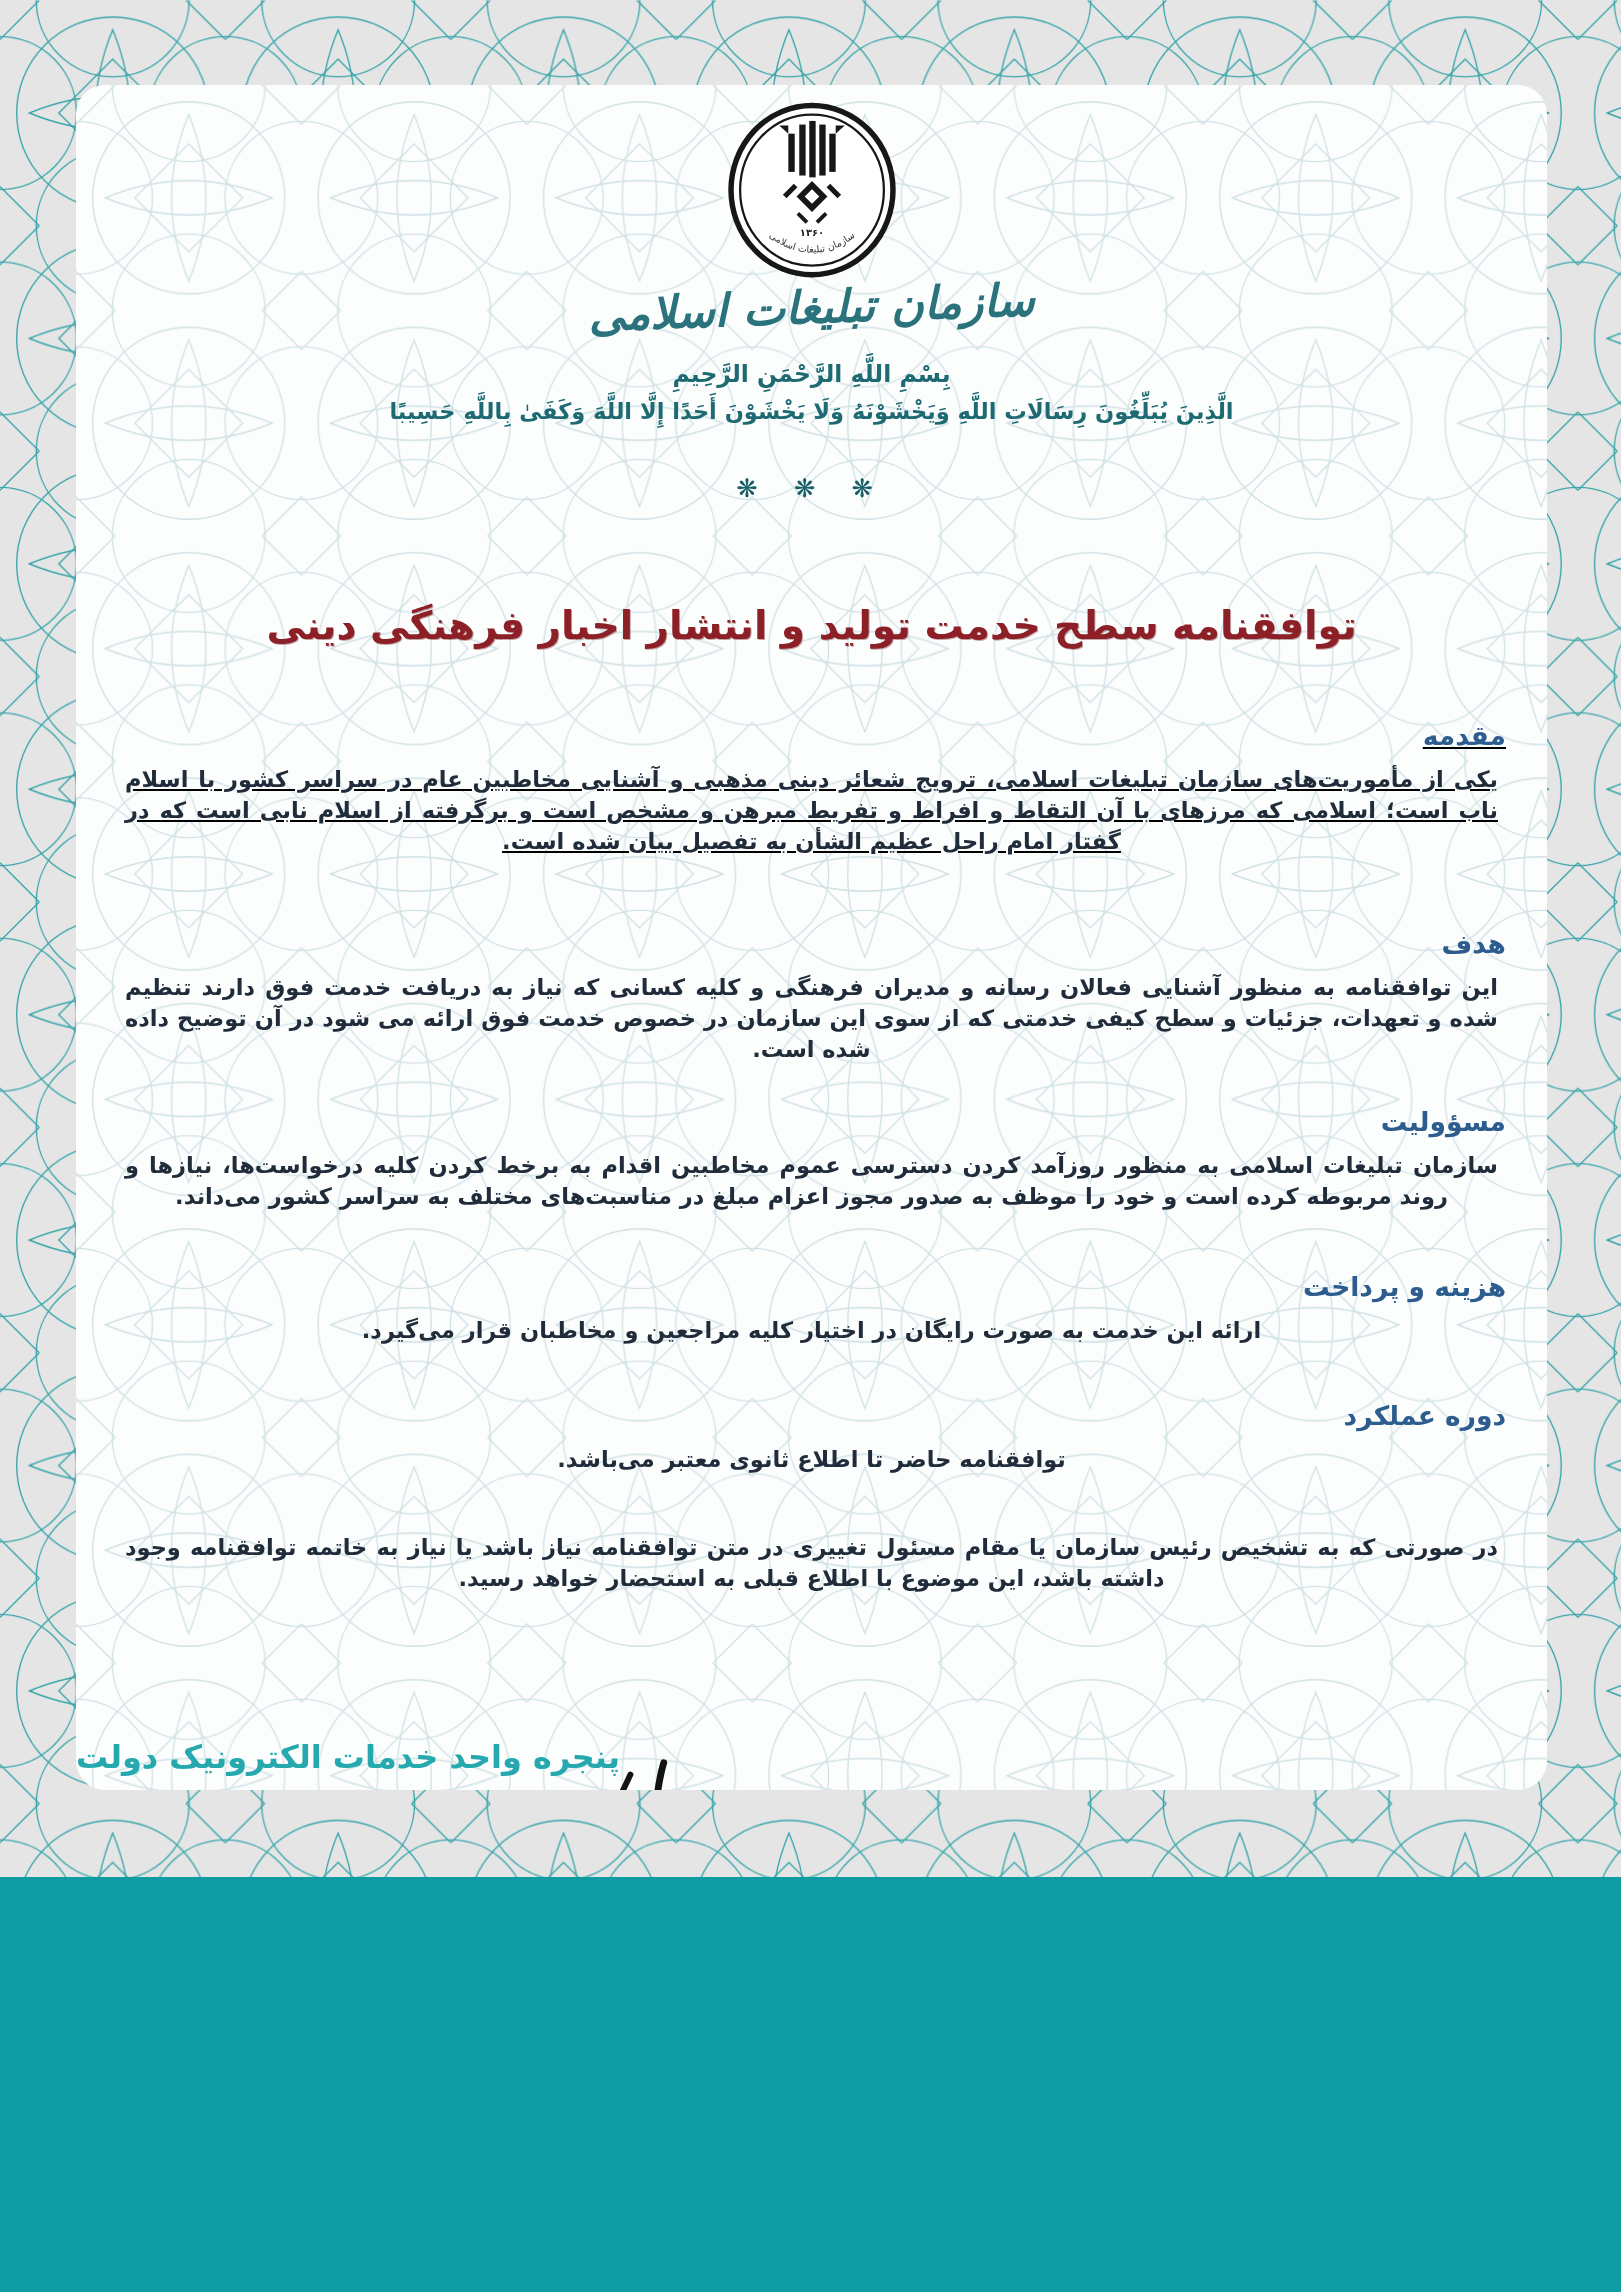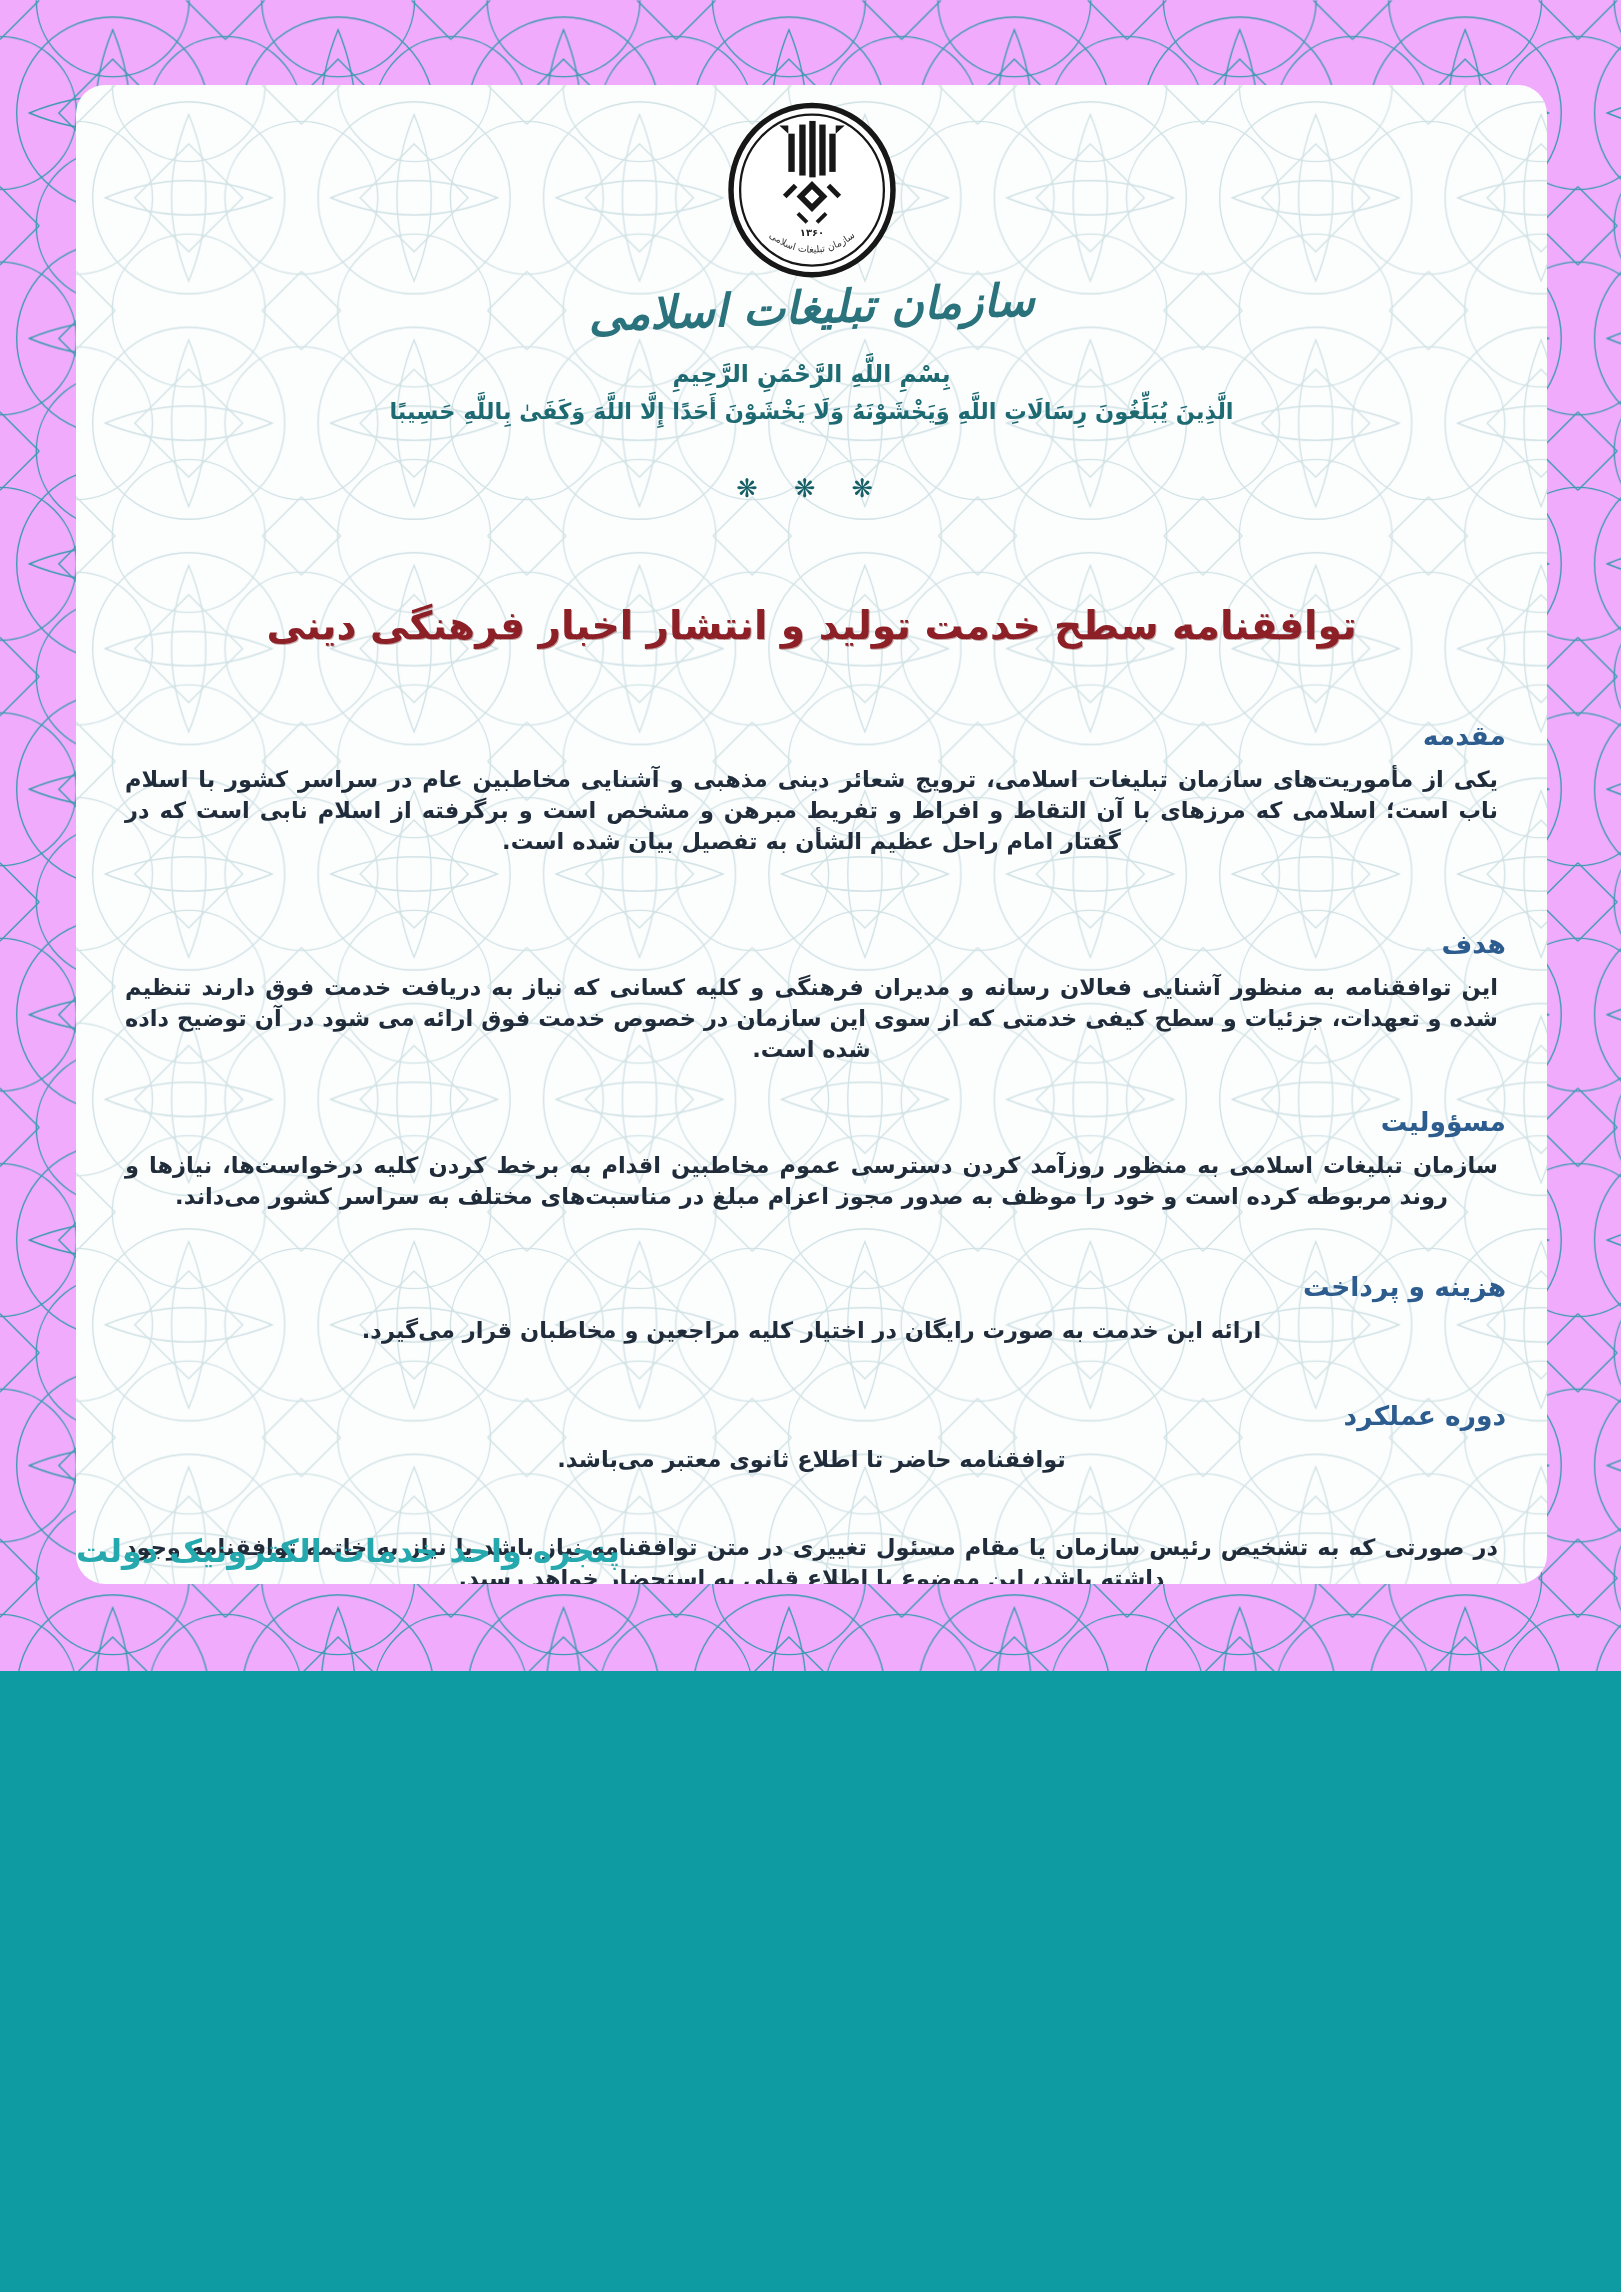--- a/index.html
+++ b/index.html
@@ -2,22 +2,22 @@
 <html lang="fa"><head>
 <meta charset="utf-8">
 <style>
   html,body{margin:0;padding:0;}
   body{
     font-family:"DejaVu Sans",sans-serif;
     background:#0e9ba1;
   }
   .page{
     position:relative;
-    width:1621px;height:1671px;
-    background:#f0abfc;
+    width:1621px;height:1877px;
+    background:#e5e5e5;
     overflow:hidden;
   }
   .page-pattern{
     position:absolute;inset:0;z-index:0;
   }
   .panel{
     position:absolute;
     left:76px;right:74px;top:85px;bottom:87px;
     background:#fcfdfd;
     border-radius:29px;
@@ -61,21 +61,21 @@
   }
   .doc-title{
     position:absolute;top:492px;left:0;right:0;
     text-align:center;
     color:#8d1f26;font-size:39px;font-weight:bold;
     text-shadow:1px 1px 0 rgba(90,10,10,.35);
   }
   .section{
     position:absolute;left:41px;right:41px;
   }
-  .sec-0{top:635px;} .sec-1{top:843px;} .sec-2{top:1021px;}
+  .sec-0{top:635px;text-decoration:underline;} .sec-1{top:843px;} .sec-2{top:1021px;}
   .sec-3{top:1186px;} .sec-4{top:1315px;} .sec-5{top:1439px;}
   .section h2{
     margin:0 0 12.7px 0;
     color:#2d5c8e;font-size:26.5px;font-weight:bold;
     text-align:right;
   }
   .section p{
     margin:8px;
     color:#212c3b;font-size:22.5px;font-weight:bold;
     line-height:31px;

